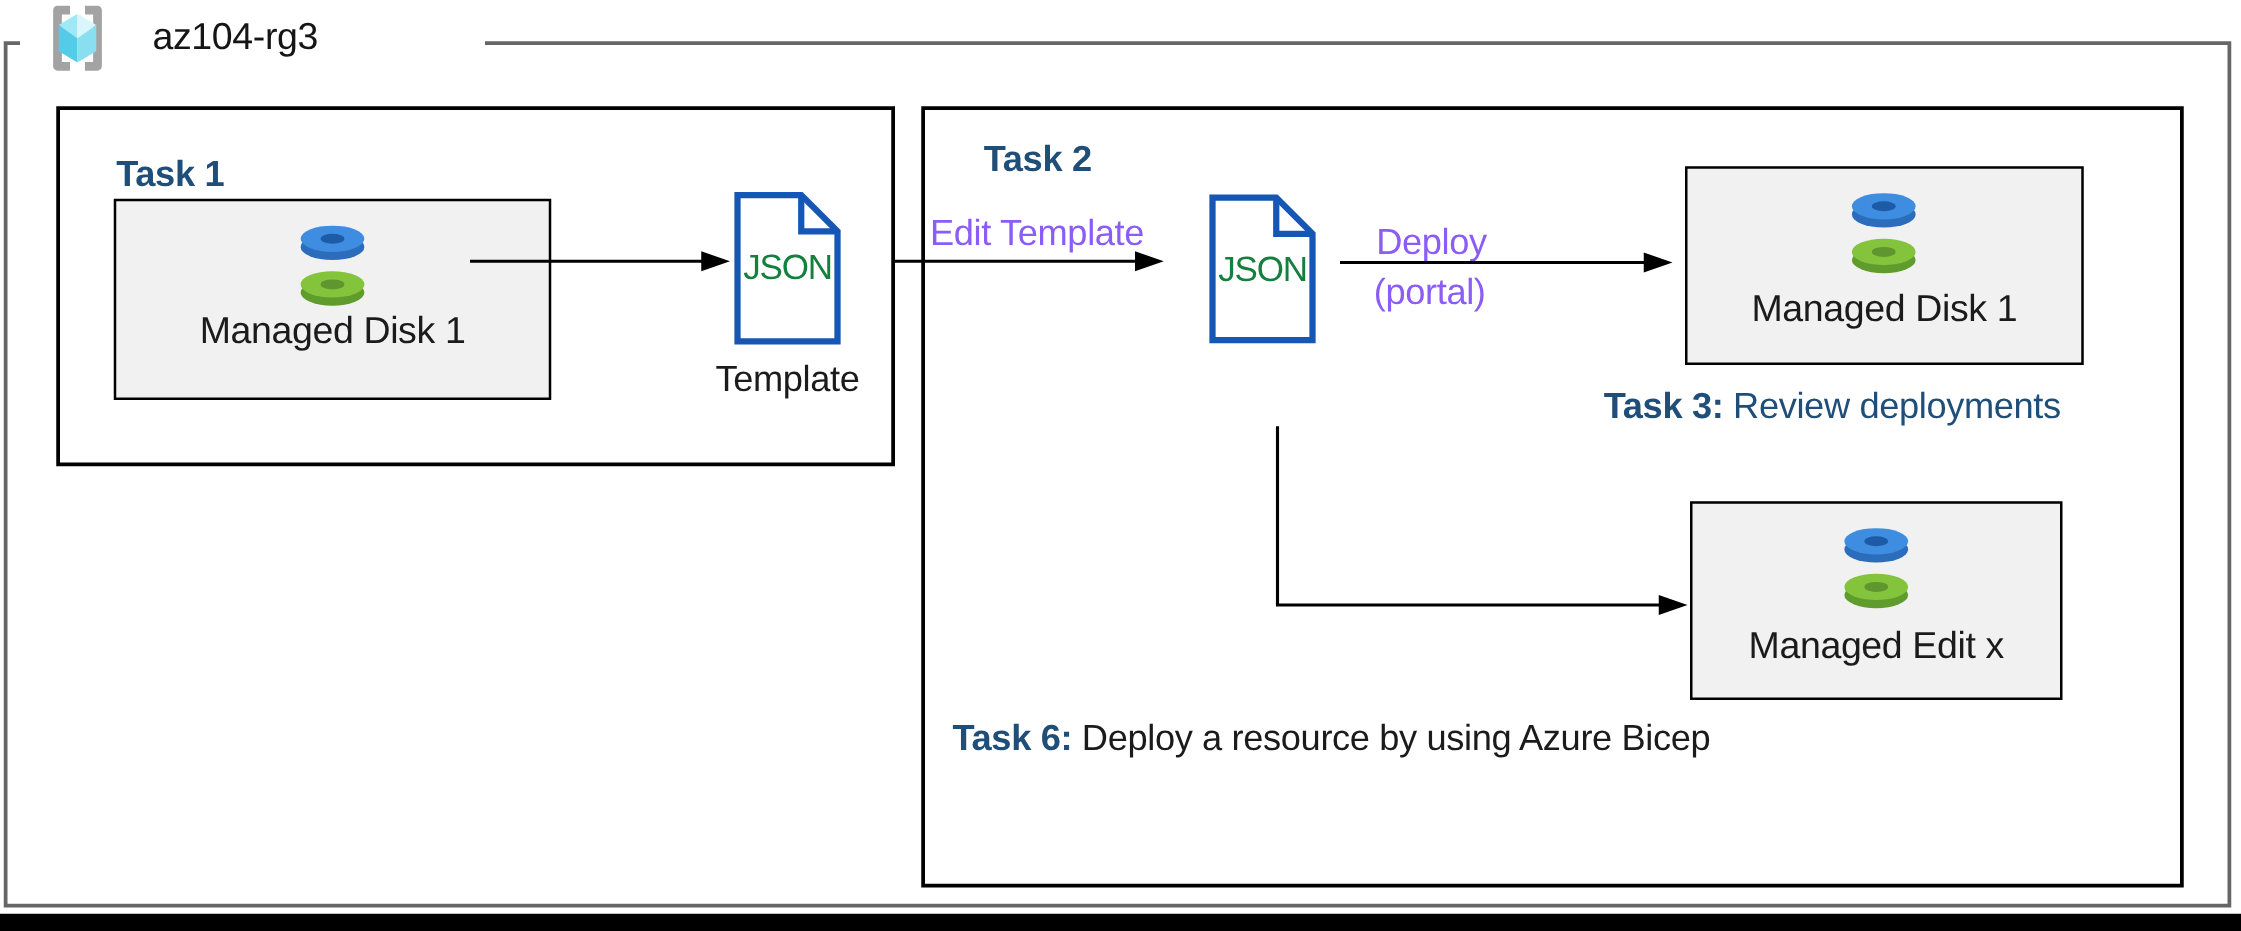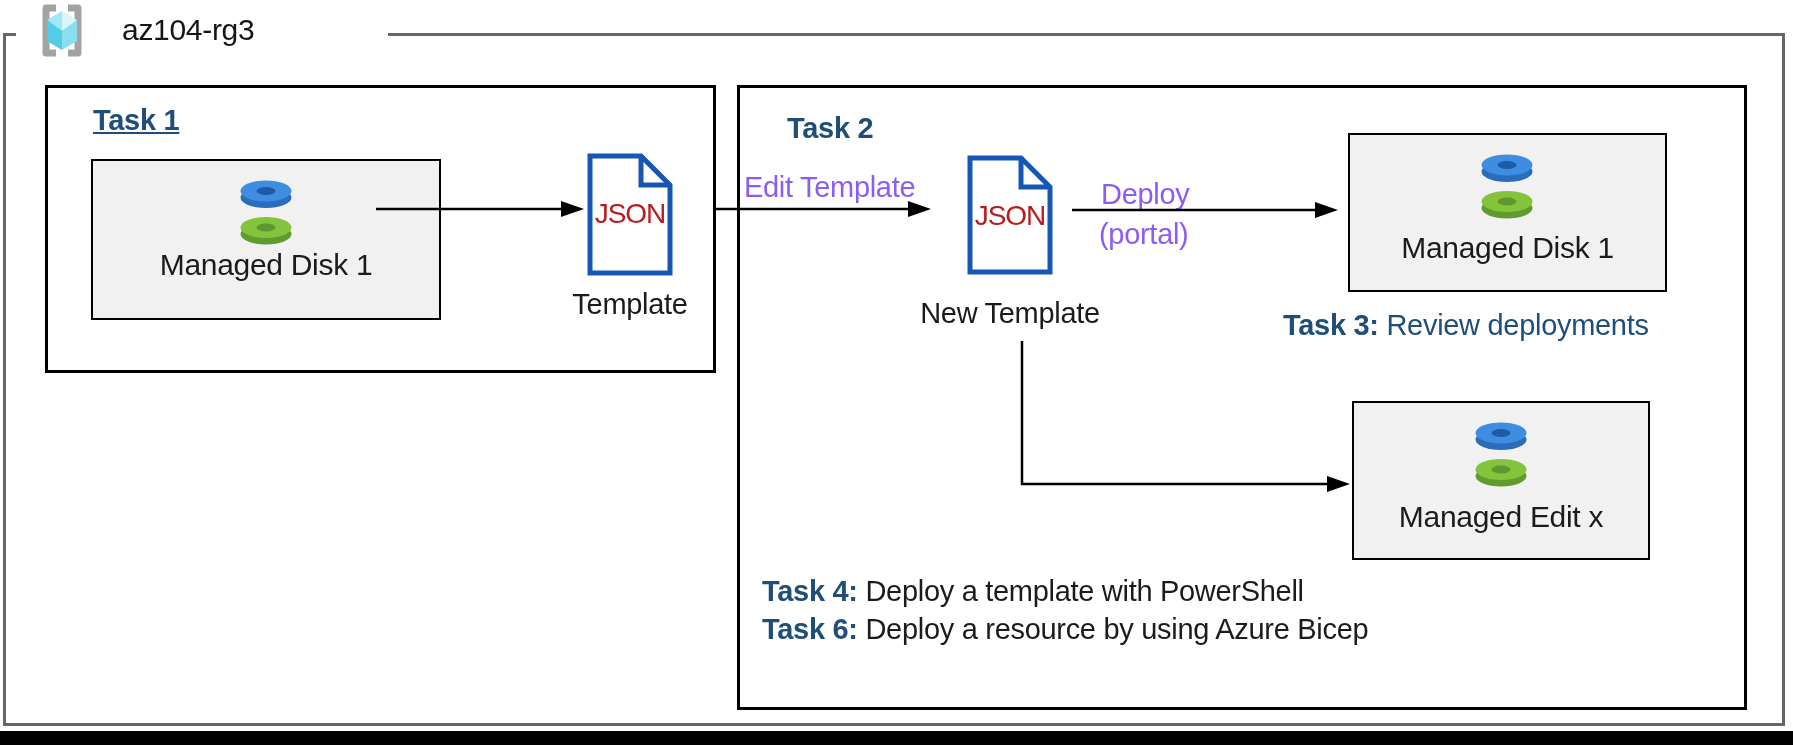--- a/index.html
+++ b/index.html
@@ -32,21 +32,21 @@
   .disk-box{background:#F1F1F1;border:2px solid #000;box-sizing:border-box;}
   .db1{left:91px;top:159px;width:350px;height:161px;}
   .db2{left:1348px;top:133px;width:319px;height:159px;}
   .dbx{left:1352px;top:401px;width:298px;height:159px;}
   .disk-label{font-size:30px;color:#1b1b1b;text-align:center;letter-spacing:-0.3px;}
   .lbl{font-size:29px;color:#8b5cf6;letter-spacing:-0.3px;}
   
   .json-doc{width:88px;}
   .json-doc-text{
     position:absolute;left:0;right:0;top:46px;text-align:center;
-    font-size:28px;color:#b91c1c;letter-spacing:-1px;
+    font-size:28px;color:#15803d;letter-spacing:-1px;
   }
   .doc-caption{font-size:29px;color:#1b1b1b;text-align:center;letter-spacing:-0.3px;}
   
   .task3-line{left:1260px;top:309px;font-size:29px;color:#1F4E79;letter-spacing:-0.3px;}
   .task3-line .b{font-weight:700;margin-left:23px;}
   .task-list{left:762px;top:572px;font-size:29px;letter-spacing:-0.3px;}
   .task-list .row{height:38px;line-height:38px;white-space:pre;}
   .task-list .b{font-weight:700;color:#1F4E79;}
   .task-list .r{color:#1b1b1b;}
   
@@ -66,21 +66,21 @@
     <path d="M26,6 H16 V51 H26" fill="none" stroke="#A3A3A3" stroke-width="7" stroke-linejoin="round"></path>
     <path d="M38,6 H48 V51 H38" fill="none" stroke="#A3A3A3" stroke-width="7" stroke-linejoin="round"></path>
     <polygon points="32,9 17,18 32,28.5" fill="#9FE8F5"></polygon>
     <polygon points="32,9 47,18 32,28.5" fill="#D8F6FB"></polygon>
     <polygon points="17,18 32,28.5 32,48 17,39" fill="#54CBE7"></polygon>
     <polygon points="47,18 32,28.5 32,48 47,39" fill="#89DFF0"></polygon>
   </svg>
   <div class="abs rg-label">az104-rg3</div>
 
   <div class="abs task-box t1box"></div>
-  <div class="abs task-title" style="left:93px;top:104px;text-decoration:underline;">Task 1</div>
+  <div class="abs task-title" style="left:93px;top:124px;">Task 1</div>
 
   <div class="abs disk-box db1"></div>
   <svg class="abs" style="left:239px;top:171px;" width="54" height="76" viewBox="0 0 54 76">
     <ellipse cx="27" cy="63" rx="25.5" ry="10.5" fill="#5F9B2D"></ellipse>
     <ellipse cx="27" cy="56.5" rx="25.5" ry="10.5" fill="#84C43C"></ellipse>
     <ellipse cx="27" cy="56.5" rx="9.5" ry="4" fill="#60962F"></ellipse>
     <ellipse cx="27" cy="26.5" rx="25.5" ry="10.5" fill="#2B6CBB"></ellipse>
     <ellipse cx="27" cy="20" rx="25.5" ry="10.5" fill="#3E8DE0"></ellipse>
     <ellipse cx="27" cy="20" rx="9.5" ry="4" fill="#1D5BA6"></ellipse>
   </svg>
@@ -100,21 +100,20 @@
 
   <div class="abs lbl" style="left:744px;top:171px;">Edit Template</div>
 
   <div class="abs json-doc" style="left:966px;top:154px;height:122px;">
     <svg width="88" height="122" viewBox="0 0 88 122">
       <path d="M4,4 H55 L84,33 V118 H4 Z" fill="#ffffff" stroke="#1656B4" stroke-width="5"></path>
       <path d="M55,4 V33 H84" fill="none" stroke="#1656B4" stroke-width="5"></path>
     </svg>
     <div class="json-doc-text">JSON</div>
   </div>
-  <div class="abs doc-caption" style="left:880px;top:297px;width:260px;">New Template</div>
 
   <div class="abs lbl" style="left:1101px;top:178px;">Deploy</div>
   <div class="abs lbl" style="left:1099px;top:218px;">(portal)</div>
 
   <div class="abs disk-box db2"></div>
   <svg class="abs" style="left:1480px;top:145px;" width="54" height="76" viewBox="0 0 54 76">
     <ellipse cx="27" cy="63" rx="25.5" ry="10.5" fill="#5F9B2D"></ellipse>
     <ellipse cx="27" cy="56.5" rx="25.5" ry="10.5" fill="#84C43C"></ellipse>
     <ellipse cx="27" cy="56.5" rx="9.5" ry="4" fill="#60962F"></ellipse>
     <ellipse cx="27" cy="26.5" rx="25.5" ry="10.5" fill="#2B6CBB"></ellipse>
@@ -132,21 +131,20 @@
     <ellipse cx="27" cy="63" rx="25.5" ry="10.5" fill="#5F9B2D"></ellipse>
     <ellipse cx="27" cy="56.5" rx="25.5" ry="10.5" fill="#84C43C"></ellipse>
     <ellipse cx="27" cy="56.5" rx="9.5" ry="4" fill="#60962F"></ellipse>
     <ellipse cx="27" cy="26.5" rx="25.5" ry="10.5" fill="#2B6CBB"></ellipse>
     <ellipse cx="27" cy="20" rx="25.5" ry="10.5" fill="#3E8DE0"></ellipse>
     <ellipse cx="27" cy="20" rx="9.5" ry="4" fill="#1D5BA6"></ellipse>
   </svg>
   <div class="abs disk-label" style="left:1352px;top:500px;width:298px;">Managed Edit x</div>
 
   <div class="abs task-list">
-    <div class="row"><span class="b">Task 4:</span><span class="r"> Deploy a template with PowerShell</span></div>
     <div class="row"><span class="b">Task 6:</span><span class="r"> Deploy a resource by using Azure Bicep</span></div>
   </div>
 
   <svg class="abs overlay" width="1793" height="745" viewBox="0 0 1793 745">
     <g>
       <line x1="376" y1="209" x2="563" y2="209" stroke="#000" stroke-width="2.5"></line>
       <polygon points="584,209 561,201 561,217" fill="#000"></polygon>
     </g>
     <g>
       <line x1="716" y1="209" x2="910" y2="209" stroke="#000" stroke-width="2.5"></line>

